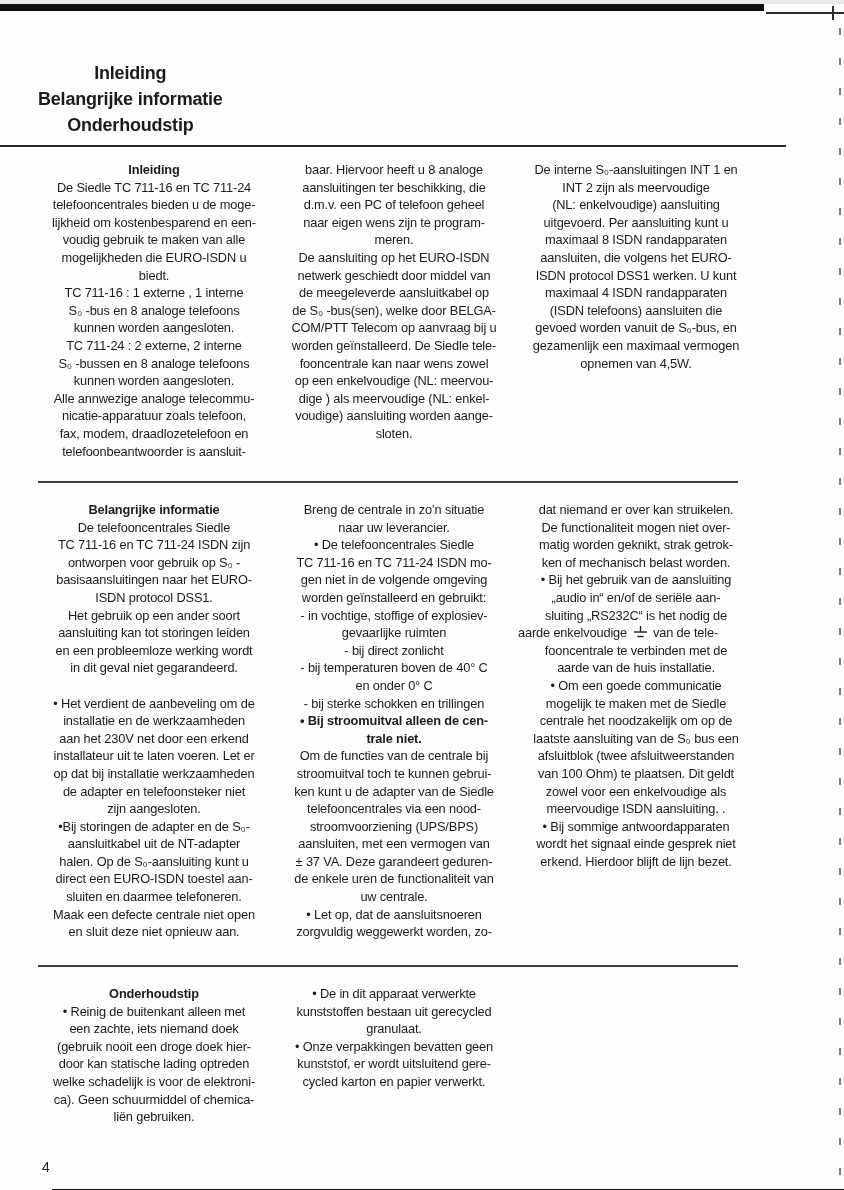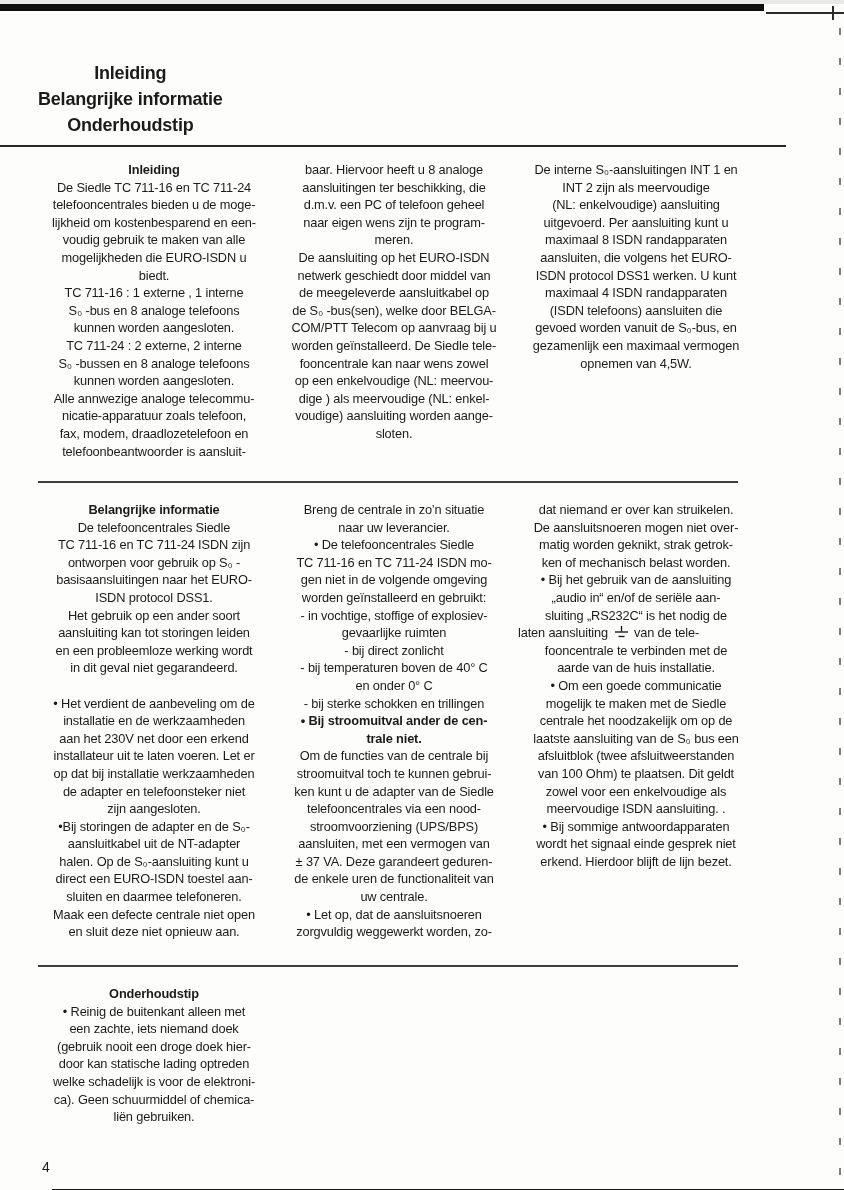--- a/index.html
+++ b/index.html
@@ -148,44 +148,44 @@
 • De telefooncentrales Siedle
 TC 711-16 en TC 711-24 ISDN mo-
 gen niet in de volgende omgeving
 worden geïnstalleerd en gebruikt:
 - in vochtige, stoffige of explosiev-
 gevaarlijke ruimten
 - bij direct zonlicht
 - bij temperaturen boven de 40° C
 en onder 0° C
 - bij sterke schokken en trillingen</div>
-      <div class="body-text bold">• Bij stroomuitval ander de cen-
+      <div class="body-text bold">• Bij stroomuitval alleen de cen-
 trale niet.</div>
       <div class="body-text">Om de functies van de centrale bij
 stroomuitval toch te kunnen gebrui-
 ken kunt u de adapter van de Siedle
 telefooncentrales via een nood-
 stroomvoorziening (UPS/BPS)
 aansluiten, met een vermogen van
 ± 37 VA. Deze garandeert geduren-
 de enkele uren de functionaliteit van
 uw centrale.
 • Let op, dat de aansluitsnoeren
 zorgvuldig weggewerkt worden, zo-</div>
     </div>
     <div class="col wide">
       <div class="body-text">dat niemand er over kan struikelen.
-De aansluitsnoeren mogen niet over-
+De functionaliteit mogen niet over-
 matig worden geknikt, strak getrok-
 ken of mechanisch belast worden.
 • Bij het gebruik van de aansluiting
 „audio in“ en/of de seriële aan-
 sluiting „RS232C“ is het nodig de</div>
       <div class="line-inline">
-        <span>laten aansluiting</span>
+        <span>aarde enkelvoudige</span>
         <svg class="earth" viewBox="0 0 15 13" aria-hidden="true">
           <line x1="7.5" y1="0" x2="7.5" y2="5.5"></line>
           <line x1="1" y1="6" x2="14" y2="6"></line>
           <line x1="4.5" y1="10.5" x2="10.5" y2="10.5"></line>
         </svg>
         <span>van de tele-</span>
       </div>
       <div class="body-text">fooncentrale te verbinden met de
 aarde van de huis installatie.
 • Om een goede communicatie
@@ -209,19 +209,25 @@
       <div class="col-heading">Onderhoudstip</div>
       <div class="body-text">• Reinig de buitenkant alleen met
 een zachte, iets niemand doek
 (gebruik nooit een droge doek hier-
 door kan statische lading optreden
 welke schadelijk is voor de elektroni-
 ca). Geen schuurmiddel of chemica-
 liën gebruiken.</div>
     </div>
     <div class="col">
+      <div class="body-text">• De in dit apparaat verwerkte
+kunststoffen bestaan uit gerecycled
+granulaat.
+• Onze verpakkingen bevatten geen
+kunststof, er wordt uitsluitend gere-
+cycled karton en papier verwerkt.</div>
     </div>
   </div>
 
   <div class="page-number">4</div>
   <div class="bottombar"></div>
 
 </div>
 
 </body></html>

